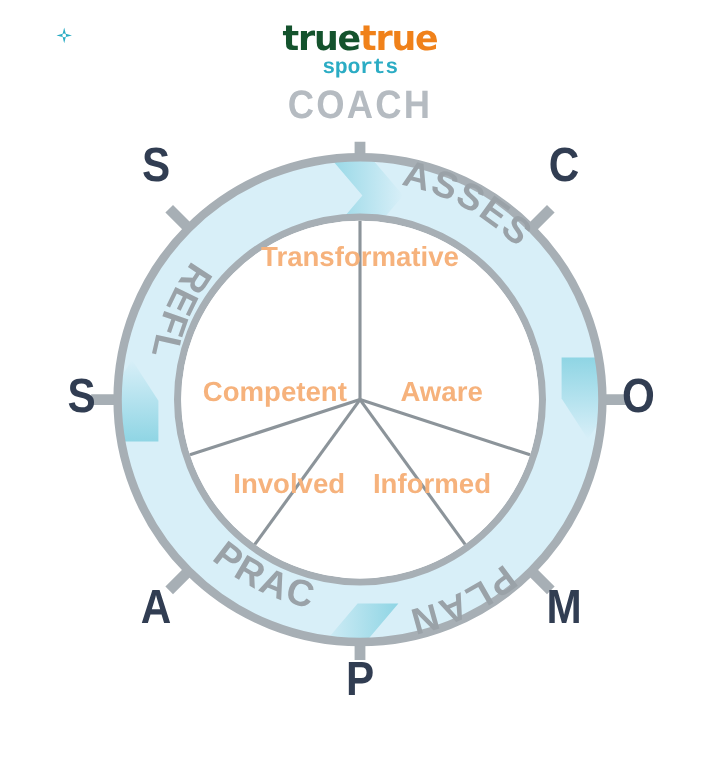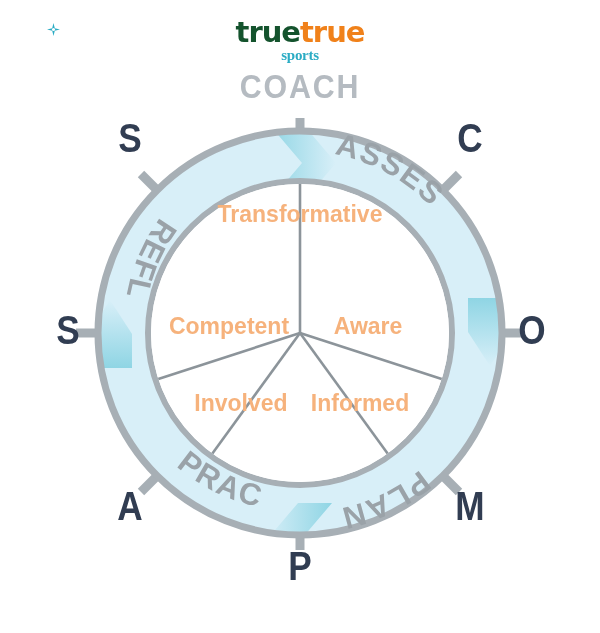--- a/index.html
+++ b/index.html
@@ -20,22 +20,22 @@
     user-select:none;
   }
   .logo-main{
     font-family:"DejaVu Sans", sans-serif;
     font-size:29px;font-weight:700;letter-spacing:-1.0px;
   }
   .logo-true{color:#14532d;}
   .logo-north{color:#f0811a;position:relative;}
   .logo-sports{
     display:block;margin-top:1px;
-    font-family:Liberation Serif, serif;
-    font-size:15px;font-weight:700;color:#2bacc4;letter-spacing:-0.3px;
+    font-family:Liberation Mono, monospace;
+    font-size:18px;font-weight:700;color:#2bacc4;letter-spacing:-0.3px;
   }
   .compass-glyph{
     position:absolute;
     width:13px;height:13px;
     left:47px;top:5px;
     pointer-events:none;
   }
 
   
   .coach{

